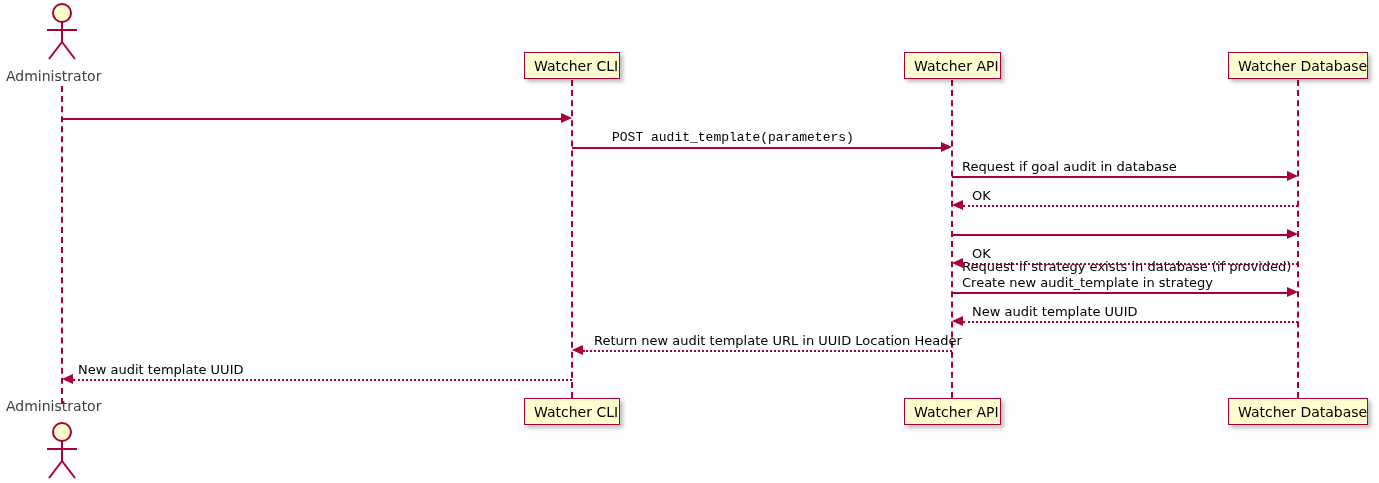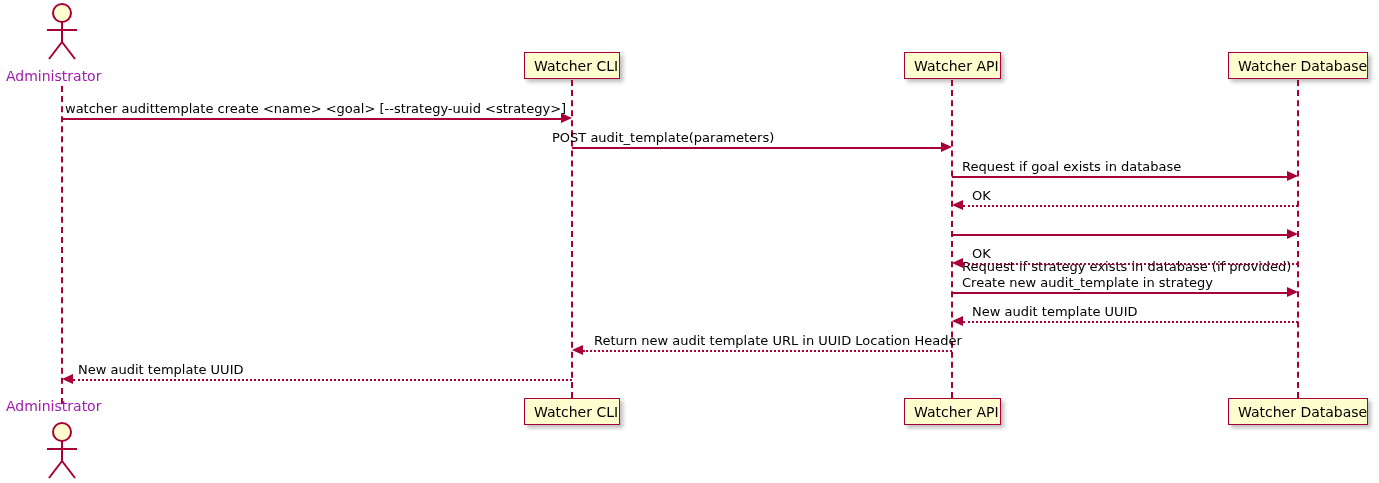--- a/index.html
+++ b/index.html
@@ -39,21 +39,21 @@
     box-sizing: border-box;
     padding: 0 9px;
   }
   
   .actor {
     position: absolute;
   }
   .actor-label {
     position: absolute;
     font-size: 14px;
-    color: #a21caf;
+    color: #404040;
     white-space: nowrap;
   }
   
   .msg {
     position: absolute;
     height: 0;
     border-top: 2px solid #A80036;
   }
   .msg.dotted {
     border-top: 2px dotted #A80036;
@@ -106,29 +106,28 @@
   <div class="pbox" style="left:904px; top:52px; width:97px;">
     <span>Watcher API</span>
   </div>
 
   <div class="pbox" style="left:1228px; top:52px; width:140px;">
     <span>Watcher Database</span>
   </div>
 
   <div class="msg" style="left:62px; top:118px; width:500px;"></div>
   <div class="arrowhead right" style="left:561px; top:113px;"></div>
-  <div class="msg-label" style="left:65px; top:101px;">watcher audittemplate create &lt;name&gt; &lt;goal&gt; [--strategy-uuid &lt;strategy&gt;]</div>
 
   <div class="msg" style="left:572px; top:147px; width:370px;"></div>
   <div class="arrowhead right" style="left:941px; top:142px;"></div>
-  <div class="msg-label" style="left:552px; top:130px;">POST audit_template(parameters)</div>
+  <div class="msg-label" style="left:612px; top:130px;font-family:Liberation Mono, monospace;">POST audit_template(parameters)</div>
 
   <div class="msg" style="left:952px; top:176px; width:336px;"></div>
   <div class="arrowhead right" style="left:1287px; top:171px;"></div>
-  <div class="msg-label" style="left:962px; top:159px;">Request if goal exists in database</div>
+  <div class="msg-label" style="left:962px; top:159px;">Request if goal audit in database</div>
 
   <div class="msg dotted" style="left:963px; top:205px; width:335px;"></div>
   <div class="arrowhead left" style="left:952px; top:200px;"></div>
   <div class="msg-label" style="left:972px; top:188px;">OK</div>
 
   <div class="msg" style="left:952px; top:234px; width:336px;"></div>
   <div class="arrowhead right" style="left:1287px; top:229px;"></div>
   <div class="msg-label" style="left:962px; top:217px;margin-top:42px;">Request if strategy exists in database (if provided)</div>
 
   <div class="msg dotted" style="left:963px; top:263px; width:335px;"></div>

